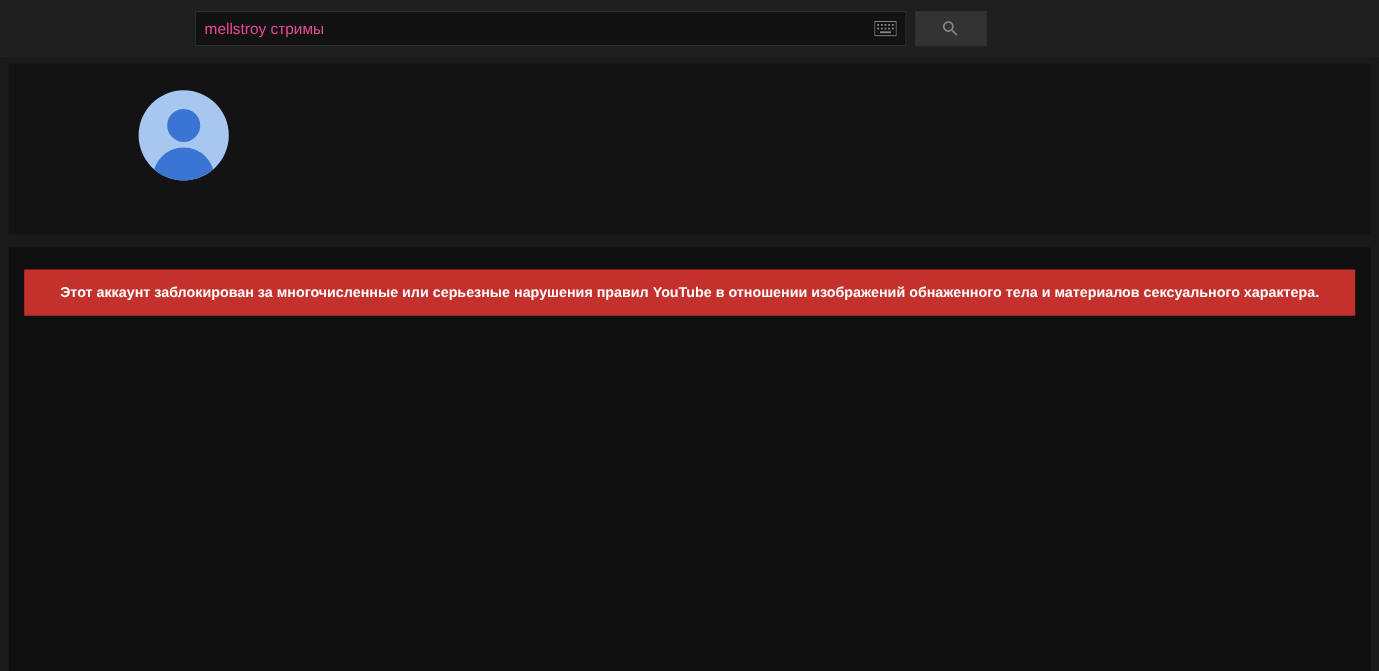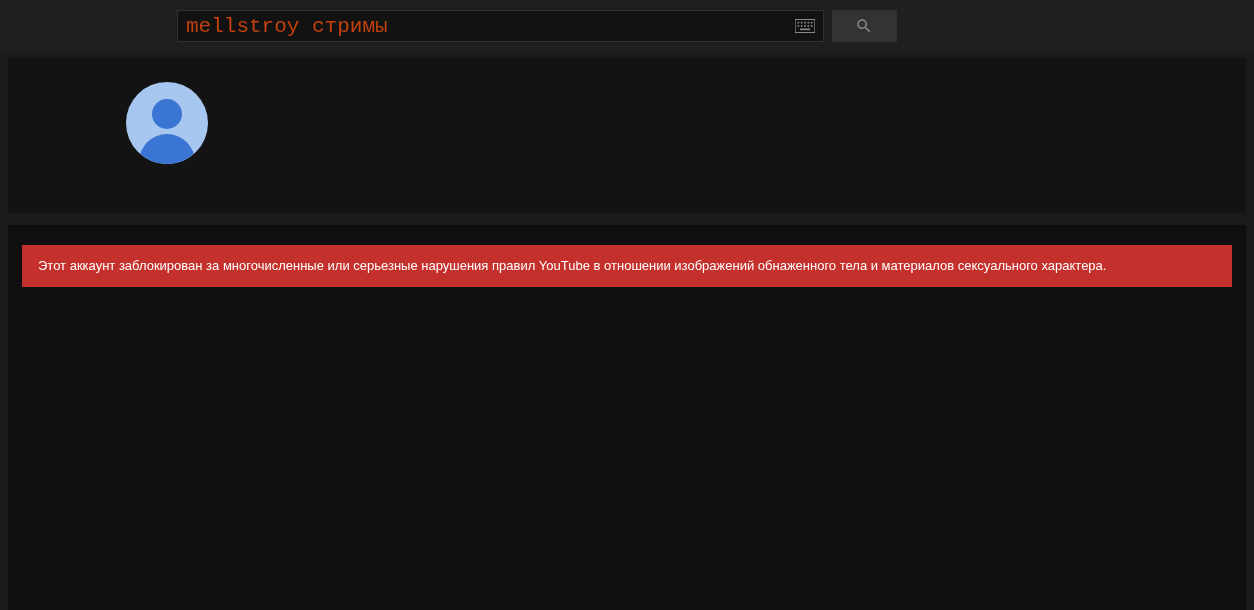--- a/index.html
+++ b/index.html
@@ -35,23 +35,23 @@
       height: 32px;
       display: flex;
       align-items: center;
       padding: 0 8px;
     }
     .search-input {
       flex: 1;
       background: transparent;
       border: none;
       outline: none;
-      color: #c2410c;
-      font-size: 21px;
-      font-family: Liberation Mono, monospace;
+      color: #ec4899;
+      font-size: 14px;
+      font-family: Liberation Sans, sans-serif;
     }
     .keyboard-icon {
       width: 20px;
       height: 14px;
       margin-left: 8px;
       display: flex;
       align-items: center;
       justify-content: center;
     }
     .keyboard-icon svg {
@@ -113,22 +113,22 @@
       margin: 12px 8px 0 8px;
       background-color: #0f0f0f;
       height: 385px;
       padding: 20px 14px;
     }
     .alert-banner {
       background-color: #c4302b;
       color: #ffffff;
       padding: 12px 16px;
       font-size: 13px;
-      font-weight: normal;
-      text-align: left;
+      font-weight: bold;
+      text-align: center;
       line-height: 1.4;
     }
   </style>
 </head>
 <body>
 
 <div class="top-bar">
   <div class="search-container">
     <div class="search-input-wrapper">
       <input type="text" class="search-input" value="mellstroy стримы" style="">

